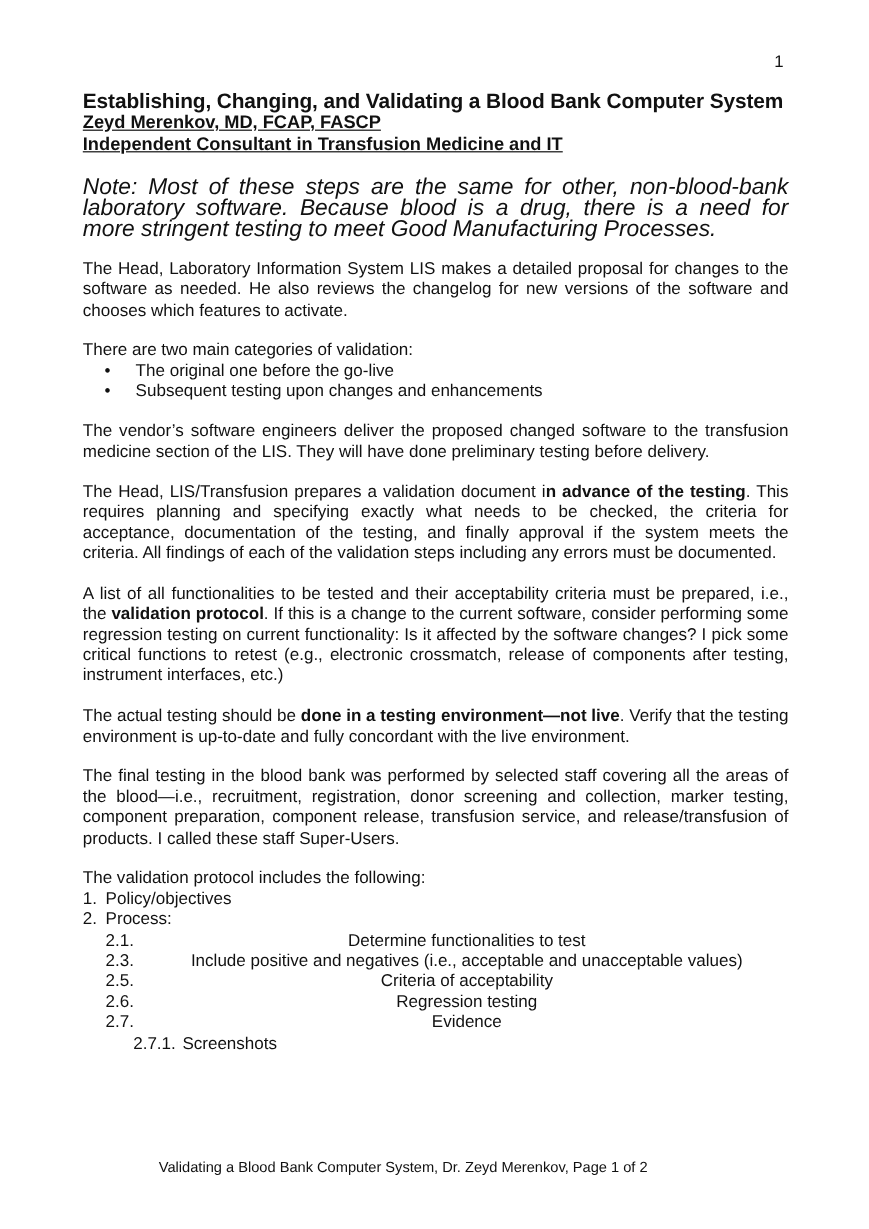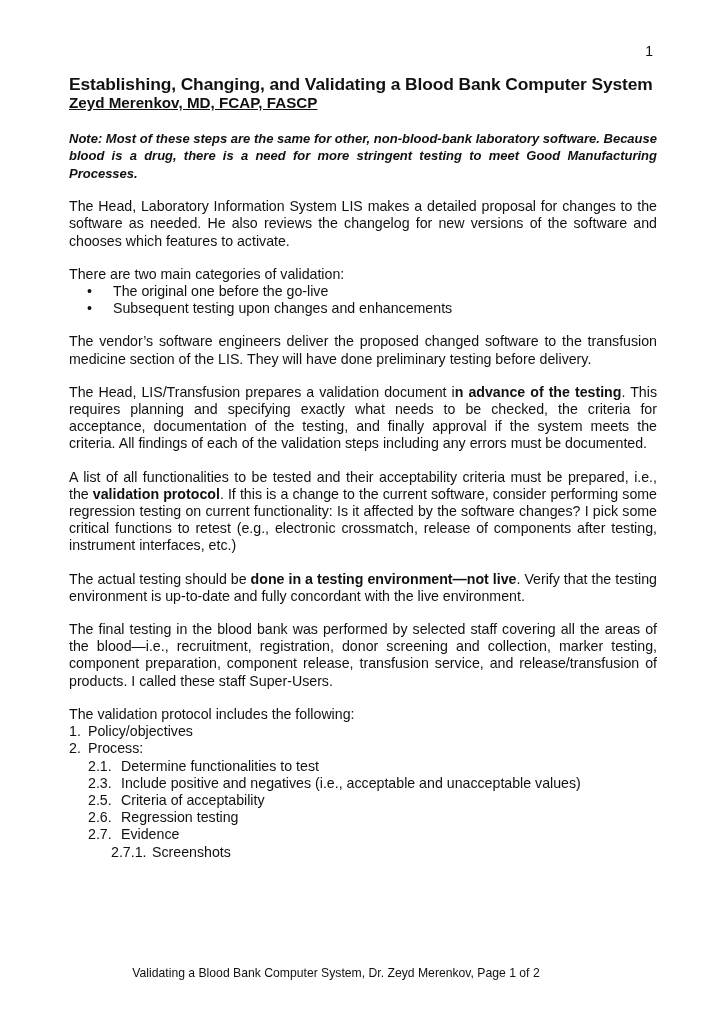--- a/index.html
+++ b/index.html
@@ -2,44 +2,45 @@
 <html><head>
 <meta charset="utf-8">
 <style>
   html, body { margin: 0; padding: 0; background: #ffffff; }
   body { width: 724px; height: 1024px; position: relative; overflow: hidden;
          font-family: "Liberation Sans", sans-serif; color: #111; }
   .page-num { position: absolute; top: 43px; right: 71px; font-size: 14px; }
   .content { position: absolute; left: 69px; top: 74px; width: 588px; font-size: 14.2px; line-height: 17.2px; }
   .title { font-weight: bold; font-size: 17.4px; line-height: 20px; margin: 0; letter-spacing: -0.1px; }
   .sub { font-weight: bold; font-size: 15.2px; line-height: 18px; margin: 0; text-decoration: underline; }
-  .note { font-weight: bold; font-style: italic; text-align: justify; margin: 18px 0 0 0; font-size: 13px; line-height: 17.4px; }
+  .note { font-weight: normal; font-style: italic; text-align: justify; margin: 18px 0 0 0; font-size: 19px; line-height: 17.4px; }
   p { margin: 0; text-align: justify; }
   .gap { margin-top: 16px; }
   ul.bullets { margin: 0; padding-left: 44px; list-style: none; }
   ul.bullets li { position: relative; padding-left: 0; }
   ul.bullets li::before { content: "\2022"; position: absolute; left: -26px; }
   .ol { margin: 0; }
   .ol-item { position: relative; padding-left: 19px; }
   .ol-item .num { position: absolute; left: 0; }
-  .sub-item { position: relative; padding-left: 52px; }
+  .sub-item { position: relative; padding-left: 52px; text-align: center; }
   .sub-item .num { position: absolute; left: 19px; }
   .subsub-item { position: relative; padding-left: 83px; }
   .subsub-item .num { position: absolute; left: 42px; }
   .footer { position: absolute; top: 966px; left: 0; width: 672px; text-align: center; font-size: 12.2px; }
   b { font-weight: bold; }
 </style>
 </head>
 <body>
 
 <div class="page-num">1</div>
 
 <div class="content">
   <h1 class="title">Establishing, Changing, and Validating a Blood Bank Computer System</h1>
   <div class="sub">Zeyd Merenkov, MD, FCAP, FASCP</div>
+  <div class="sub">Independent Consultant in Transfusion Medicine and IT</div>
 
   <p class="note">Note:  Most of these steps are the same for other, non-blood-bank laboratory software.  Because blood is a drug, there is a need for more stringent testing to meet Good Manufacturing Processes.</p>
 
   <p class="gap">The Head, Laboratory Information System LIS makes a detailed proposal for changes to the software as needed.  He also reviews the changelog for new versions of the software and chooses which features to activate.</p>
 
   <p class="gap">There are two main categories of validation:</p>
   <ul class="bullets">
     <li>The original one before the go-live</li>
     <li>Subsequent testing upon changes and enhancements</li>
   </ul>

